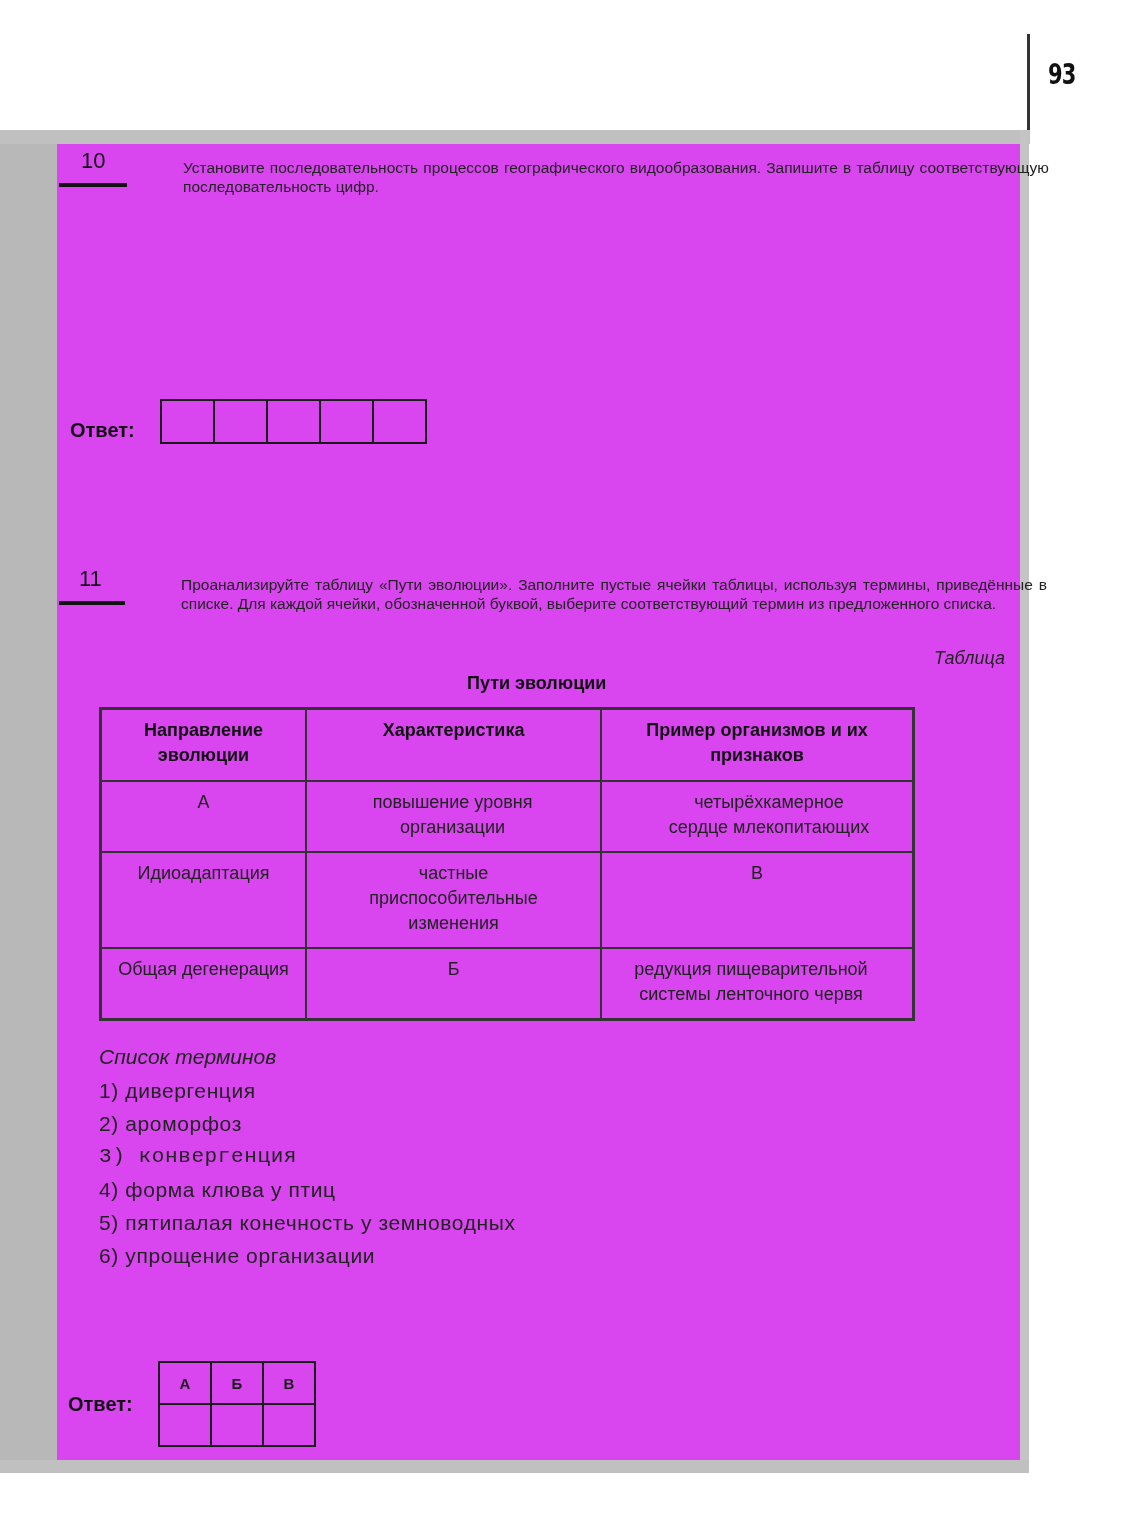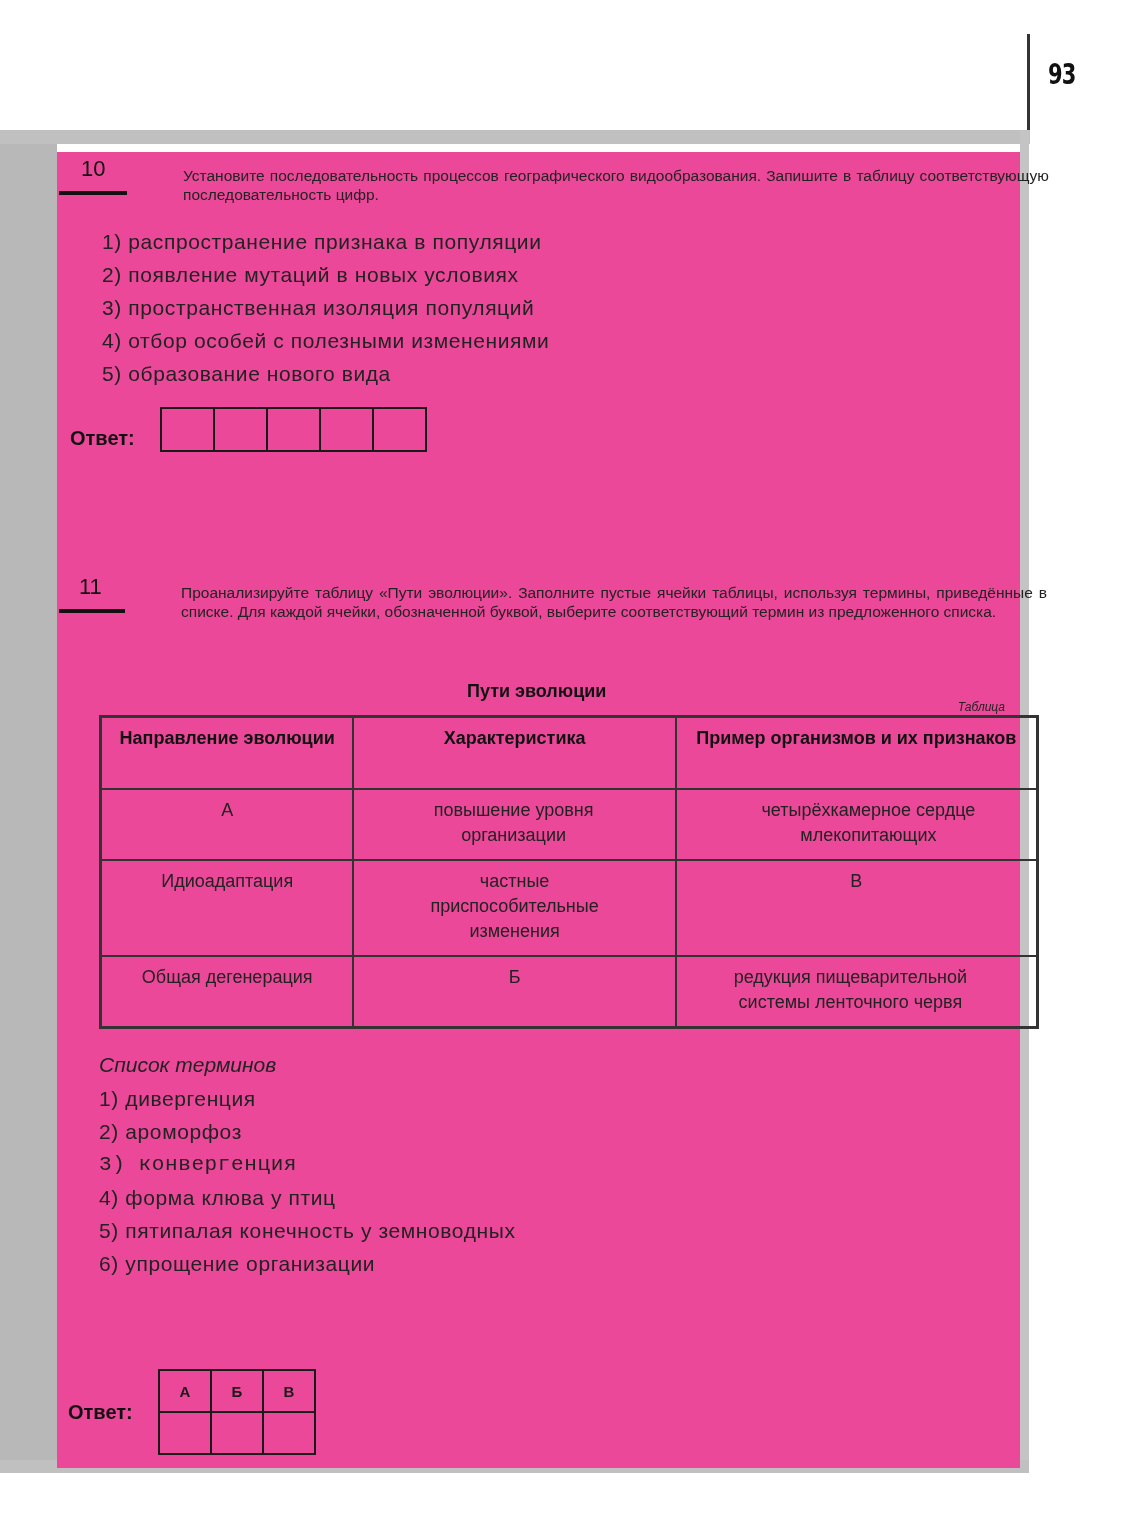--- a/index.html
+++ b/index.html
@@ -17,21 +17,21 @@
     position: absolute; left: 1048px; top: 58px;
     font-family: "DejaVu Sans", sans-serif; font-weight: bold;
     font-size: 28px; letter-spacing: -1px; transform: scaleX(0.75); transform-origin: left top;
     color: #111;
   }
   
   .frame-left { position: absolute; left: 0; top: 130px; width: 57px; height: 1343px; background: #b8b8b8; }
   .frame-top { position: absolute; left: 0; top: 130px; width: 1030px; height: 14px; background: #c0c0c0; }
   .frame-right { position: absolute; left: 1020px; top: 130px; width: 9px; height: 1343px; background: #c4c4c4; }
   .frame-bottom { position: absolute; left: 0; top: 1460px; width: 1029px; height: 13px; background: #c0c0c0; }
-  .content { position: absolute; left: 57px; top: 152px; width: 963px; height: 1316px; background: #ec4899; }
+  .content { position: absolute; left: 57px; top: 144px; width: 963px; height: 1316px; background: #d946ef; }
 
   .task-num {
     position: absolute; font-size: 22px; font-weight: normal; color: #111;
     font-family: "Liberation Sans", sans-serif;
   }
   .task-bar { position: absolute; height: 4px; background: #111; }
   .task-text {
     position: absolute; font-size: 15.5px; line-height: 19px; color: #222;
     text-align: justify;
     margin-left: 40px;
@@ -41,21 +41,21 @@
   .answer-label {
     position: absolute; font-size: 20px; font-weight: bold; color: #111;
   }
   .answer-grid { position: absolute; border-collapse: collapse; }
   .answer-grid td { border: 2px solid #1a1a1a; padding: 0; }
   .ans5 td { width: 51px; height: 41px; }
   .ans3 td { width: 50px; text-align: center; font-weight: bold; font-size: 15px; }
   .ans3 tr.hdr td { height: 40px; }
   .ans3 tr.vals td { height: 40px; }
 
-  .table-caption-italic { position: absolute; right: 0; font-style: italic; font-size: 12px; color: #222; margin-top: 44px; }
+  .table-caption-italic { position: absolute; right: 0; font-style: italic; font-size: 18px; color: #222; }
   .table-title { position: absolute; font-size: 18px; font-weight: bold; color: #111; }
   .evo-table {
     position: absolute; border-collapse: collapse;
     border: 3px solid #333;
   }
   .evo-table th, .evo-table td {
     border: 2px solid #333; vertical-align: top; text-align: center;
     font-size: 18px; line-height: 25px; color: #222; padding: 8px 6px 0 6px;
   }
   .evo-table th { font-weight: bold; height: 62px; color: #111; }
@@ -72,27 +72,20 @@
 <div class="frame-top"></div>
 <div class="frame-right"></div>
 <div class="frame-bottom"></div>
 
 <div class="content">
 
   <div class="task-num" style="left:24px; top:4px;">10</div>
   <div class="task-bar" style="left:2px; top:39px; width:68px;"></div>
   <div class="task-text" style="left:86px; top:14px; width:866px;">Установите последовательность процессов географического видообразования. Запишите в таблицу соответствующую последовательность цифр.</div>
 
-  <ul class="opt-list" style="left:45px; top:78px;">
-    <li style="height:33px;">1) распространение признака в популяции</li>
-    <li style="height:33px;">2) появление мутаций в новых условиях</li>
-    <li style="height:33px;">3) пространственная изоляция популяций</li>
-    <li style="height:33px;">4) отбор особей с полезными изменениями</li>
-    <li style="height:33px;">5) образование нового вида</li>
-  </ul>
 
   <div class="answer-label" style="left:13px; top:275px;">Ответ:</div>
   <table class="answer-grid ans5" style="left:103px; top:255px;">
     <tbody>
         <tr>
       <td></td>
       <td></td>
       <td></td>
       <td></td>
       <td></td>
@@ -100,21 +93,21 @@
   </tbody>
     </table>
 
   <div class="task-num" style="left:22px; top:422px;">11</div>
   <div class="task-bar" style="left:2px; top:457px; width:66px;"></div>
   <div class="task-text" style="left:84px; top:431px; width:866px;">Проанализируйте таблицу «Пути эволюции». Заполните пустые ячейки таблицы, используя термины, приведённые в списке. Для каждой ячейки, обозначенной буквой, выберите соответствующий термин из предложенного списка.</div>
 
   <div class="table-caption-italic" style="top:504px; right:15px;">Таблица</div>
   <div class="table-title" style="left:410px; top:529px;">Пути эволюции</div>
 
-  <table class="evo-table" style="left:42px; top:563px; width:940px;">
+  <table class="evo-table" style="left:42px; top:563px; width:816px;">
     <colgroup>
       <col style="width:244px">
       <col style="width:311px">
       <col style="width:349px">
     </colgroup>
     <tbody>
         <tr>
       <th>Направление эволюции</th>
       <th>Характеристика</th>
       <th>Пример организмов и их признаков</th>

